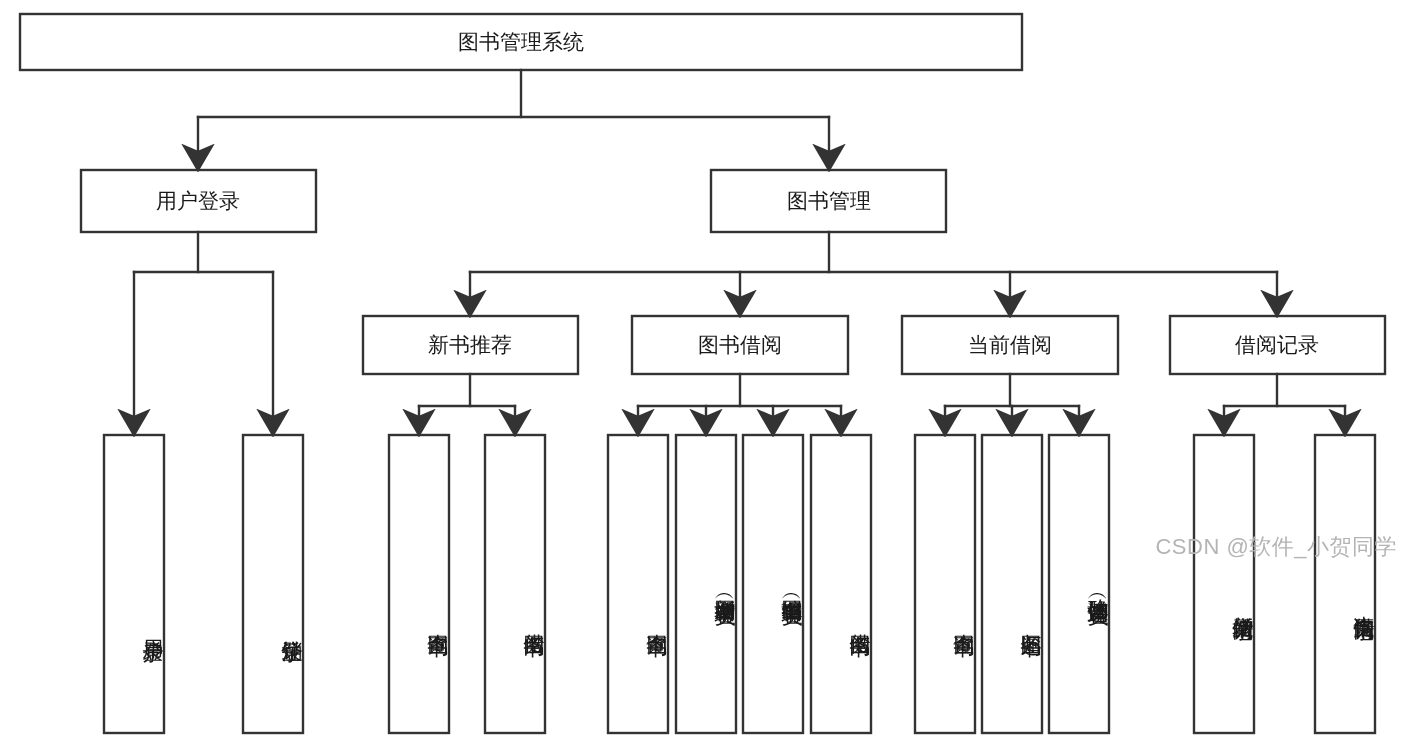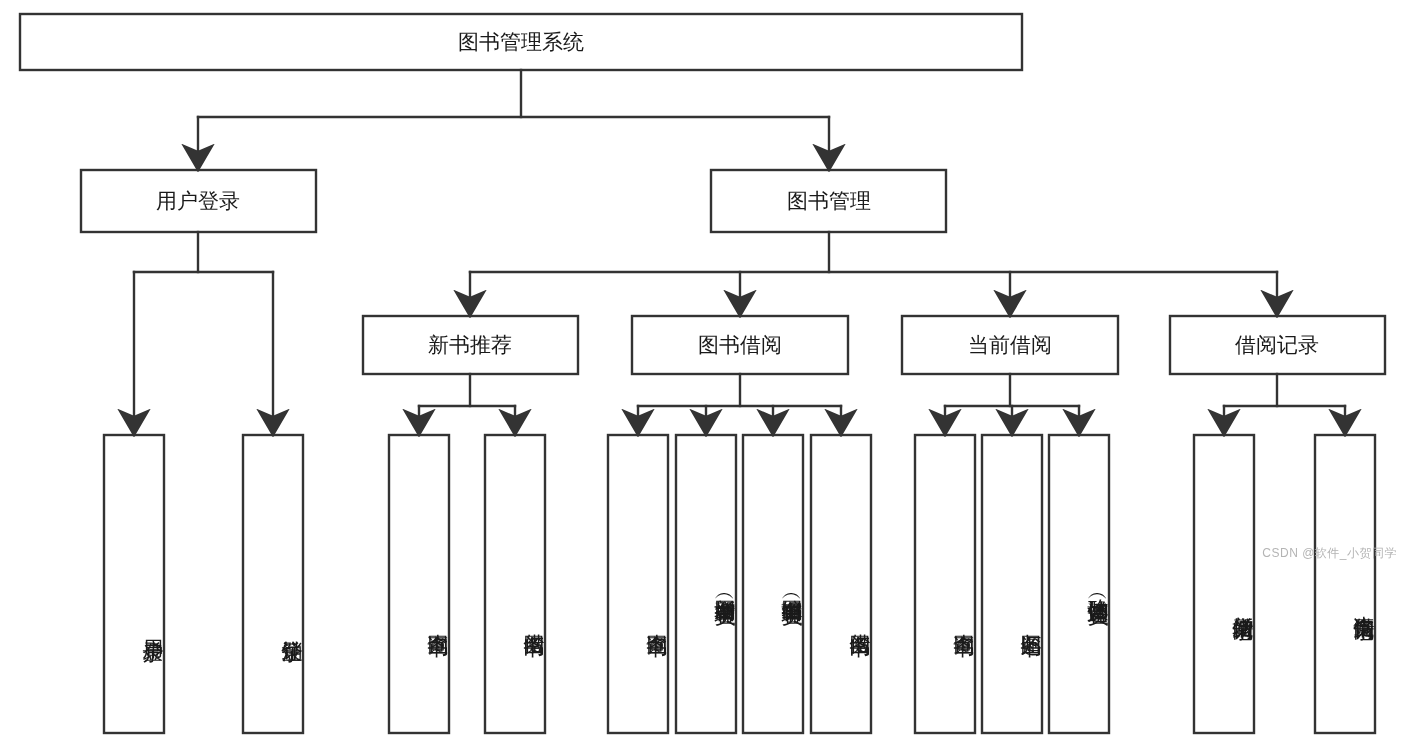--- a/index.html
+++ b/index.html
@@ -61,21 +61,21 @@
     align-items: flex-start;
     justify-content: center;
     white-space: nowrap;
     pointer-events: none;
   }
   #watermark {
     position: absolute;
     right: 8px;
     bottom: 6px;
     font-family: "Liberation Sans", "DejaVu Sans", sans-serif;
-    font-size: 12px;
+    font-size: 22px;
     color: #b4b4b4;
     letter-spacing: 0.5px;
     white-space: nowrap;
   }
 </style>
 </head>
 <body>
 
 <div id="diagram-root">
 

